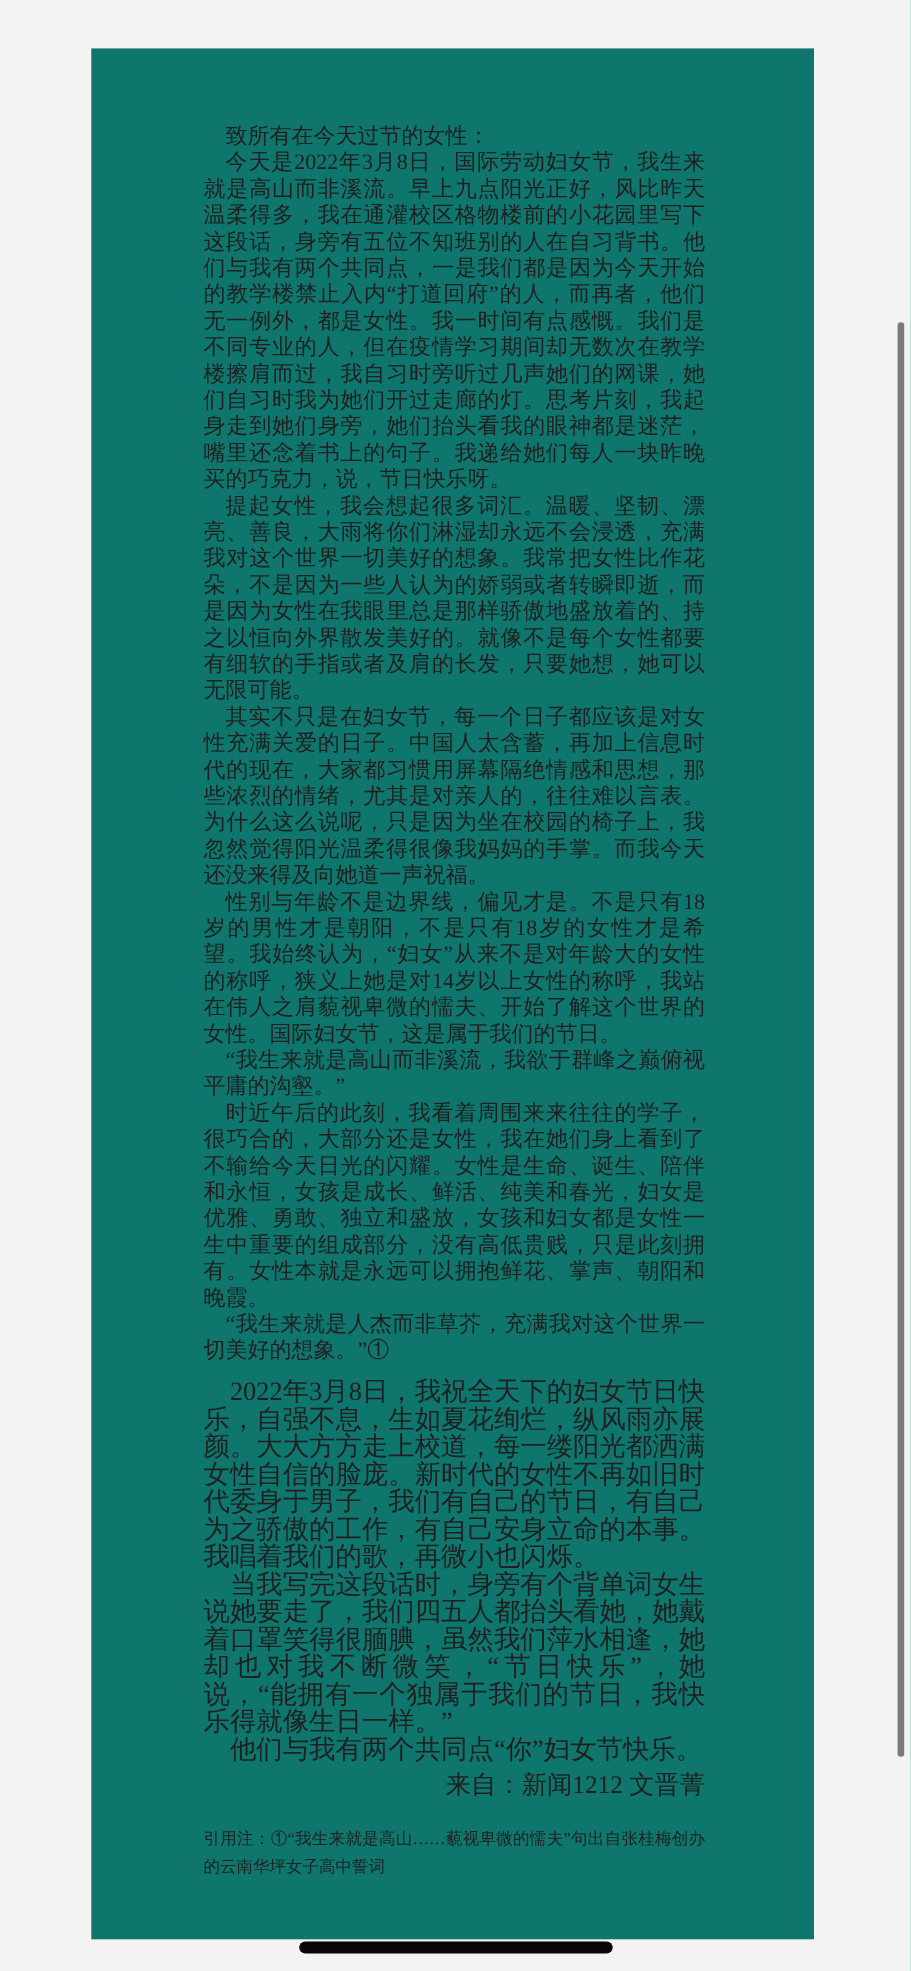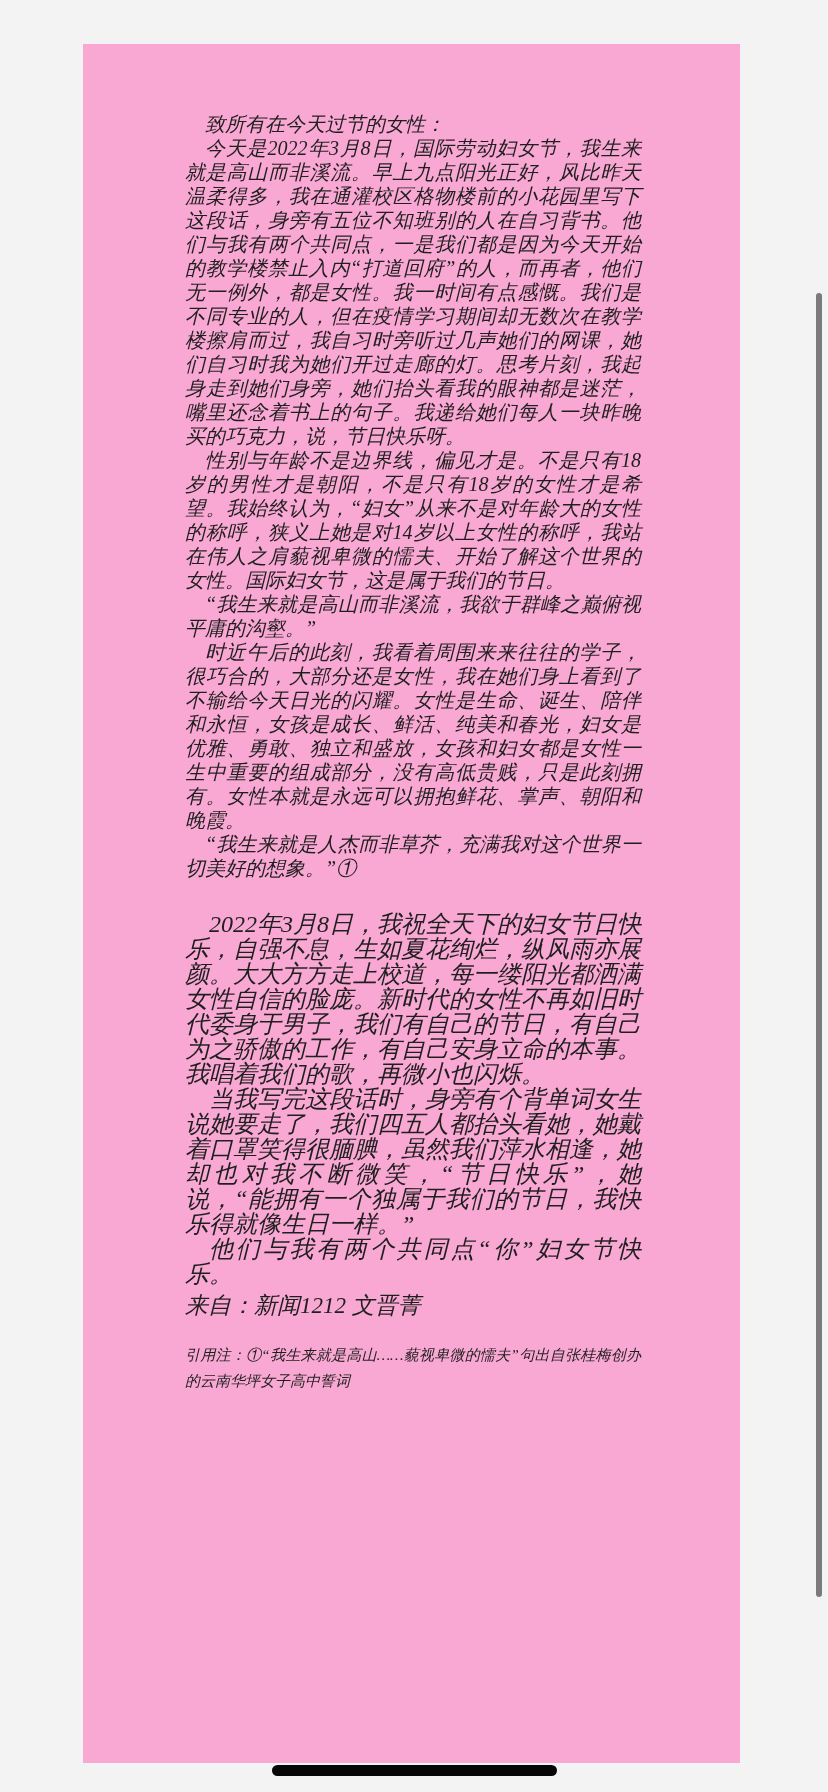--- a/index.html
+++ b/index.html
@@ -13,22 +13,21 @@
     overflow: hidden;
     background: #f3f3f4;
     font-family: "Liberation Serif", "DejaVu Serif", serif;
   }
   .page-card {
     position: absolute;
     left: 83px;
     top: 44px;
     width: 657px;
     height: 1719px;
-    background: #f9a8d4;
-    font-style: italic;
+    background: #0f766e;
   }
   .doc {
     position: absolute;
     left: 102px;
     top: 68px;
     width: 456px;
   }
   .doc p {
     margin: 0;
     padding: 0;
@@ -38,25 +37,26 @@
     text-indent: 20px;
     text-align: justify;
     letter-spacing: 0;
   }
   .doc p.lg {
     font-size: 24px;
     line-height: 25px;
     text-indent: 24px;
   }
   .doc p.lg-first {
-    margin-top: 32px;
+    margin-top: 14px;
   }
   .doc p.sig {
     font-size: 23px;
     line-height: 25px;
+    text-align: right;
     text-indent: 0;
     margin-top: 6px;
   }
   .doc p.footnote {
     font-size: 15px;
     line-height: 26px;
     text-indent: 0;
     margin-top: 24px;
   }
   .scrollbar-thumb {
@@ -78,20 +78,22 @@
     background: #060606;
   }
 </style>
 </head>
 <body>
 
 <div class="page-card">
   <div class="doc">
     <p>致所有在今天过节的女性：</p>
     <p>今天是2022年3月8日，国际劳动妇女节，我生来就是高山而非溪流。早上九点阳光正好，风比昨天温柔得多，我在通灌校区格物楼前的小花园里写下这段话，身旁有五位不知班别的人在自习背书。他们与我有两个共同点，一是我们都是因为今天开始的教学楼禁止入内“打道回府”的人，而再者，他们无一例外，都是女性。我一时间有点感慨。我们是不同专业的人，但在疫情学习期间却无数次在教学楼擦肩而过，我自习时旁听过几声她们的网课，她们自习时我为她们开过走廊的灯。思考片刻，我起身走到她们身旁，她们抬头看我的眼神都是迷茫，嘴里还念着书上的句子。我递给她们每人一块昨晚买的巧克力，说，节日快乐呀。</p>
+    <p>提起女性，我会想起很多词汇。温暖、坚韧、漂亮、善良，大雨将你们淋湿却永远不会浸透，充满我对这个世界一切美好的想象。我常把女性比作花朵，不是因为一些人认为的娇弱或者转瞬即逝，而是因为女性在我眼里总是那样骄傲地盛放着的、持之以恒向外界散发美好的。就像不是每个女性都要有细软的手指或者及肩的长发，只要她想，她可以无限可能。</p>
+    <p>其实不只是在妇女节，每一个日子都应该是对女性充满关爱的日子。中国人太含蓄，再加上信息时代的现在，大家都习惯用屏幕隔绝情感和思想，那些浓烈的情绪，尤其是对亲人的，往往难以言表。为什么这么说呢，只是因为坐在校园的椅子上，我忽然觉得阳光温柔得很像我妈妈的手掌。而我今天还没来得及向她道一声祝福。</p>
     <p>性别与年龄不是边界线，偏见才是。不是只有18岁的男性才是朝阳，不是只有18岁的女性才是希望。我始终认为，“妇女”从来不是对年龄大的女性的称呼，狭义上她是对14岁以上女性的称呼，我站在伟人之肩藐视卑微的懦夫、开始了解这个世界的女性。国际妇女节，这是属于我们的节日。</p>
     <p>“我生来就是高山而非溪流，我欲于群峰之巅俯视平庸的沟壑。”</p>
     <p>时近午后的此刻，我看着周围来来往往的学子，很巧合的，大部分还是女性，我在她们身上看到了不输给今天日光的闪耀。女性是生命、诞生、陪伴和永恒，女孩是成长、鲜活、纯美和春光，妇女是优雅、勇敢、独立和盛放，女孩和妇女都是女性一生中重要的组成部分，没有高低贵贱，只是此刻拥有。女性本就是永远可以拥抱鲜花、掌声、朝阳和晚霞。</p>
     <p>“我生来就是人杰而非草芥，充满我对这个世界一切美好的想象。”①</p>
     <p class="lg lg-first">2022年3月8日，我祝全天下的妇女节日快乐，自强不息，生如夏花绚烂，纵风雨亦展颜。大大方方走上校道，每一缕阳光都洒满女性自信的脸庞。新时代的女性不再如旧时代委身于男子，我们有自己的节日，有自己为之骄傲的工作，有自己安身立命的本事。我唱着我们的歌，再微小也闪烁。</p>
     <p class="lg">当我写完这段话时，身旁有个背单词女生说她要走了，我们四五人都抬头看她，她戴着口罩笑得很腼腆，虽然我们萍水相逢，她却也对我不断微笑，“节日快乐”，她说，“能拥有一个独属于我们的节日，我快乐得就像生日一样。”</p>
     <p class="lg">他们与我有两个共同点“你”妇女节快乐。</p>
     <p class="sig">来自：新闻1212 文晋菁</p>
     <p class="footnote">引用注：①“我生来就是高山……藐视卑微的懦夫”句出自张桂梅创办的云南华坪女子高中誓词</p>
   </div>

